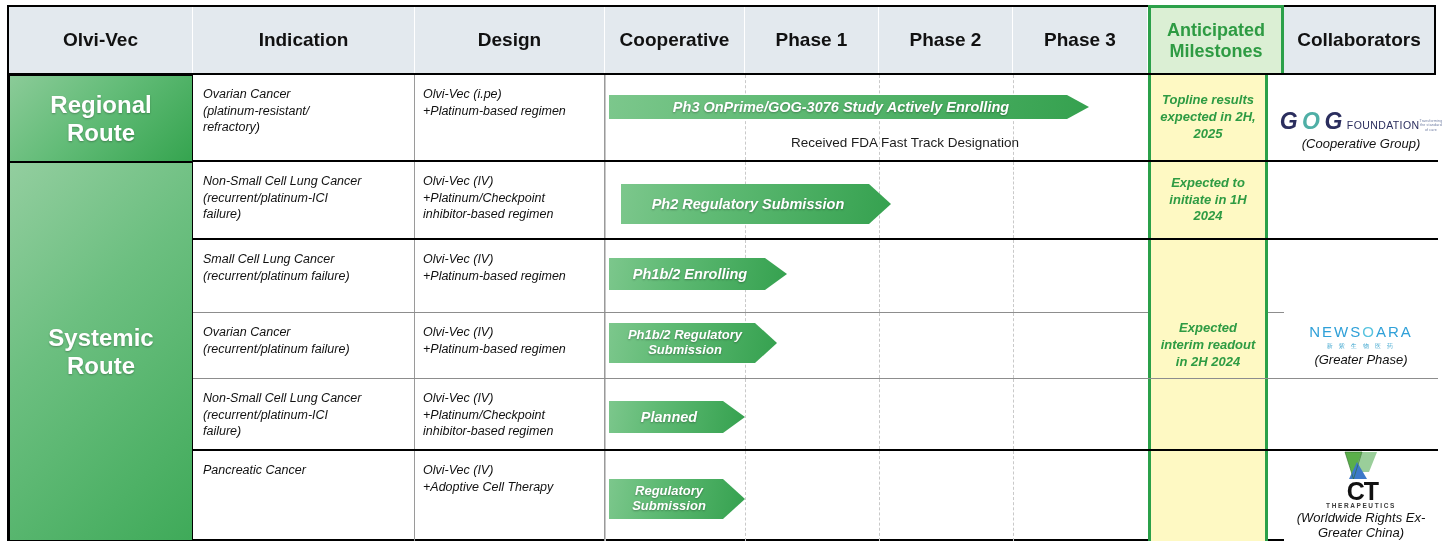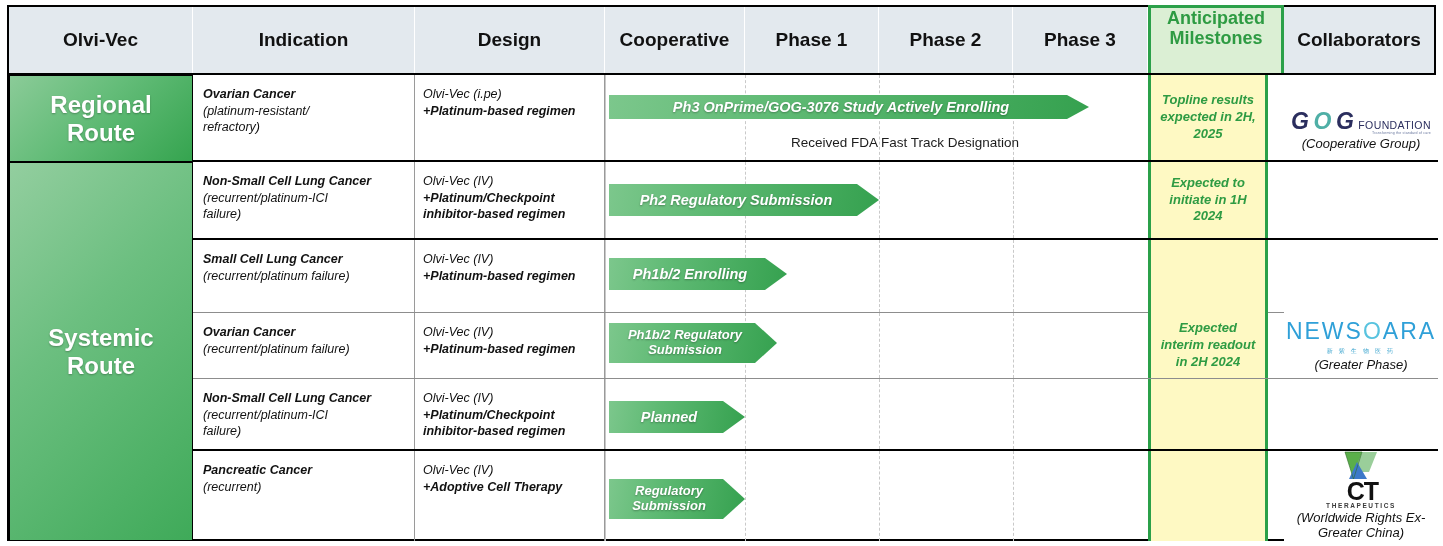--- a/index.html
+++ b/index.html
@@ -46,21 +46,21 @@
     line-height: 1.12;
     padding: 0 3px;
   }
   .hdr-cell.milestones {
     background: #DBEFD4;
     color: #2E9B43;
     border: 3px solid #2BA049;
     border-bottom: none;
     font-size: 18px;
     flex-direction: column;
-    justify-content: flex-start;
+    justify-content: center;
   }
   .hdr-cell.collab { border-right: none; }
 
   
   .body {
     position: absolute;
     left: 0; top: 68px;
     width: 100%; height: 466px;
   }
 
@@ -98,34 +98,34 @@
   .ind-cell {
     position: absolute; left: 0; top: 0;
     width: 222px; height: 100%;
     padding: 11px 6px 0 10px;
     border-right: 1px solid #9a9a9a;
     font-size: 12.5px;
     line-height: 1.33;
     color: #111;
     font-style: italic;
   }
-  .ind-title { font-weight: bold; font-style: italic; }
+  .ind-title { font-weight: normal; font-style: italic; }
   .ind-sub { font-style: italic; }
 
   .des-cell {
     position: absolute; left: 222px; top: 0;
     width: 190px; height: 100%;
     padding: 11px 24px 0 8px;
     border-right: 1px solid #9a9a9a;
     font-size: 12.5px;
     line-height: 1.33;
     color: #111;
   }
   .des-line1 { font-style: italic; }
-  .des-line2 { font-style: italic; font-weight: bold; }
+  .des-line2 { font-style: italic; font-weight: normal; }
 
   
   .lane {
     position: absolute; left: 412px; top: 0;
     width: 543px; height: 100%;
   }
   .lane .gridline {
     position: absolute; top: 0; bottom: 0;
     width: 1px;
     border-left: 1px dashed #c9c9c9;
@@ -183,26 +183,26 @@
     font-size: 13.5px;
     color: #1c1c1c;
     font-style: normal;
     white-space: nowrap;
   }
 
   
   .logo-gog { display: flex; align-items: baseline; gap: 5px; }
   .gog-word { font-size: 23px; font-weight: bold; letter-spacing: -0.5px; color: #2B2E5E; }
   .gog-o { color: #4FAFA6; }
-  .gog-right { display: flex; flex-direction: column; align-items: flex-end; margin-top: 36px; }
+  .gog-right { display: flex; flex-direction: row; align-items: flex-end; margin-top: 36px; }
   .gog-found { font-size: 10.5px; letter-spacing: 0.4px; color: #2B2E5E; font-style: normal; }
   .gog-tag { font-size: 3.6px; letter-spacing: 0.15px; color: #6c7aa0; font-style: normal; transform: scaleY(1.1); }
 
   .logo-news { display: flex; flex-direction: column; align-items: center; }
-  .news-word { font-size: 23px; letter-spacing: 2px; color: #2FA0D8; font-style: normal; }
+  .news-word { font-size: 15px; letter-spacing: 2px; color: #2FA0D8; font-style: normal; }
   .news-o { color: #58C3DF; }
   .news-cn { font-size: 6px; letter-spacing: 2.2px; color: #3FA6CF; font-style: normal; margin-top: 2px; }
 
   .logo-vact { display: flex; align-items: center; flex-direction: column; }
   .vact-main { display: flex; align-items: flex-end; flex-direction: column; }
   .vact-sub { font-size: 6.5px; letter-spacing: 1.6px; color: #3a3a3a; font-style: normal; font-weight: bold; margin-top: -2px; }
   .vact-ct { font-size: 25px; font-weight: bold; color: #111; letter-spacing: -1px; line-height: 0.95; font-style: normal; }
 </style>
 </head>
 <body>
@@ -283,21 +283,21 @@
         </div>
         <div class="des-cell">
           <div class="des-line1">Olvi-Vec (IV)</div>
           <div class="des-line2">+Platinum/Checkpoint inhibitor-based regimen</div>
         </div>
         <div class="lane">
           <div class="gridline solid" style="left:0"></div>
           <div class="gridline" style="left:140px"></div>
           <div class="gridline" style="left:274px"></div>
           <div class="gridline" style="left:408px"></div>
-          <div class="bar" style="left:4px;top:22px;width:270px;height:32px">Ph2 Regulatory Submission</div>
+          <div class="bar" style="left:16px;top:22px;width:270px;height:40px">Ph2 Regulatory Submission</div>
         </div>
         <div class="ms-cell">Expected to initiate in 1H 2024</div>
         <div class="cl-cell"></div>
       </div>
 
       <div class="drow thin-bottom" style="top:165px;height:73px">
         <div class="ind-cell">
           <div class="ind-title">Small Cell Lung Cancer</div>
           <div class="ind-sub">(recurrent/platinum failure)</div>
         </div>
@@ -360,21 +360,20 @@
           <div class="gridline" style="left:140px"></div>
           <div class="gridline" style="left:274px"></div>
           <div class="gridline" style="left:408px"></div>
           <div class="bar" style="left:4px;top:22px;width:136px;height:32px">Planned</div>
         </div>
       </div>
 
       <div class="drow" style="top:376px;height:90px">
         <div class="ind-cell">
           <div class="ind-title">Pancreatic Cancer</div>
-          <div class="ind-sub">(recurrent)</div>
         </div>
         <div class="des-cell">
           <div class="des-line1">Olvi-Vec (IV)</div>
           <div class="des-line2">+Adoptive Cell Therapy</div>
         </div>
         <div class="lane">
           <div class="gridline solid" style="left:0"></div>
           <div class="gridline" style="left:140px"></div>
           <div class="gridline" style="left:274px"></div>
           <div class="gridline" style="left:408px"></div>

